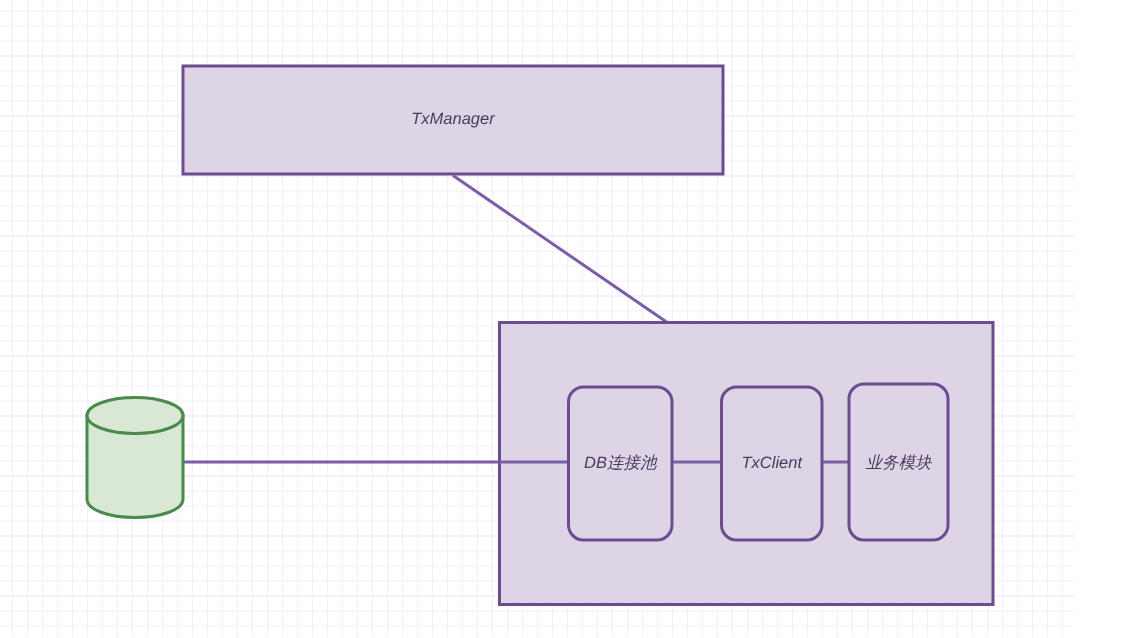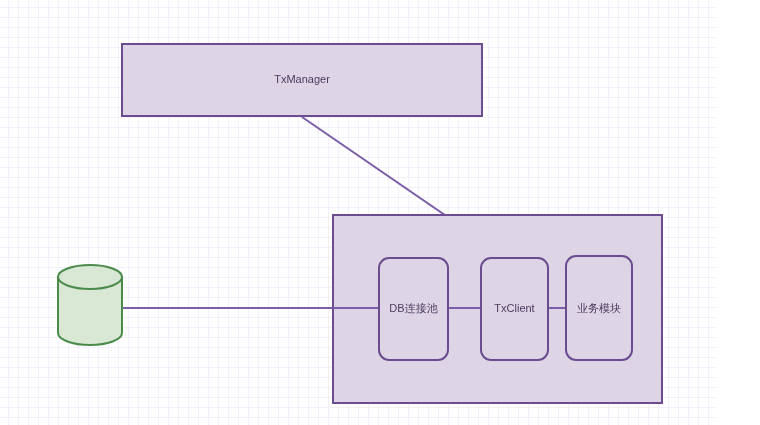--- a/index.html
+++ b/index.html
@@ -12,20 +12,21 @@
     height: 425px;
     overflow: hidden;
     font-family: "Liberation Sans", "DejaVu Sans", sans-serif;
   }
 
   #canvas {
     position: relative;
     width: 760px;
     height: 425px;
     background: #ffffff;
+    font-style: italic;
   }
 
   
   #grid-background {
     position: absolute;
     left: 0;
     top: 0;
     width: 716px;
     height: 425px;
     background-color: #ffffff;

